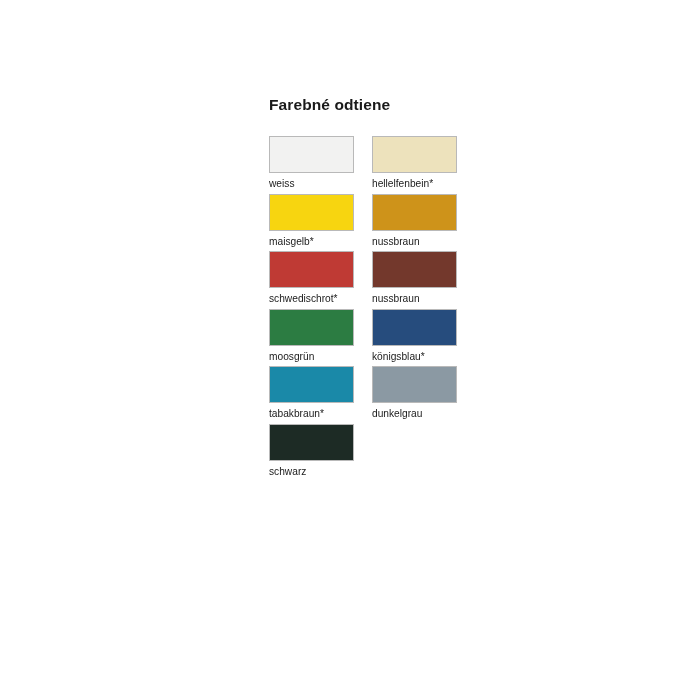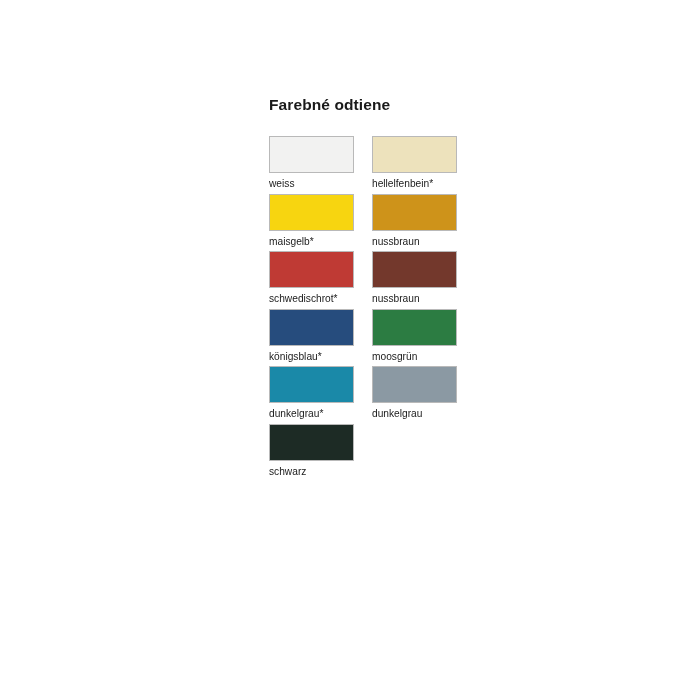--- a/index.html
+++ b/index.html
@@ -102,30 +102,30 @@
         </div>
         <div class="swatch-cell">
           <span class="swatch-chip" style="background-color: rgb(191, 58, 52); border-color: rgb(185, 185, 185);"></span>
           <span class="swatch-label">schwedischrot*</span>
         </div>
         <div class="swatch-cell">
           <span class="swatch-chip" style="background-color: rgb(115, 56, 44); border-color: rgb(185, 185, 185);"></span>
           <span class="swatch-label">nussbraun</span>
         </div>
         <div class="swatch-cell">
+          <span class="swatch-chip" style="background-color: rgb(44, 124, 66); border-color: rgb(185, 185, 185);"></span>
+          <span class="swatch-label">moosgrün</span>
+        </div>
+        <div class="swatch-cell">
           <span class="swatch-chip" style="background-color: rgb(38, 76, 125); border-color: rgb(185, 185, 185);"></span>
           <span class="swatch-label">königsblau*</span>
         </div>
         <div class="swatch-cell">
-          <span class="swatch-chip" style="background-color: rgb(44, 124, 66); border-color: rgb(185, 185, 185);"></span>
-          <span class="swatch-label">moosgrün</span>
-        </div>
-        <div class="swatch-cell">
           <span class="swatch-chip" style="background-color: rgb(26, 137, 168); border-color: rgb(185, 185, 185);"></span>
-          <span class="swatch-label">dunkelgrau*</span>
+          <span class="swatch-label">tabakbraun*</span>
         </div>
         <div class="swatch-cell">
           <span class="swatch-chip" style="background-color: rgb(139, 153, 163); border-color: rgb(185, 185, 185);"></span>
           <span class="swatch-label">dunkelgrau</span>
         </div>
         <div class="swatch-cell">
           <span class="swatch-chip" style="background-color: rgb(29, 43, 37); border-color: rgb(185, 185, 185);"></span>
           <span class="swatch-label">schwarz</span>
         </div>
         <div class="swatch-cell empty"></div>

